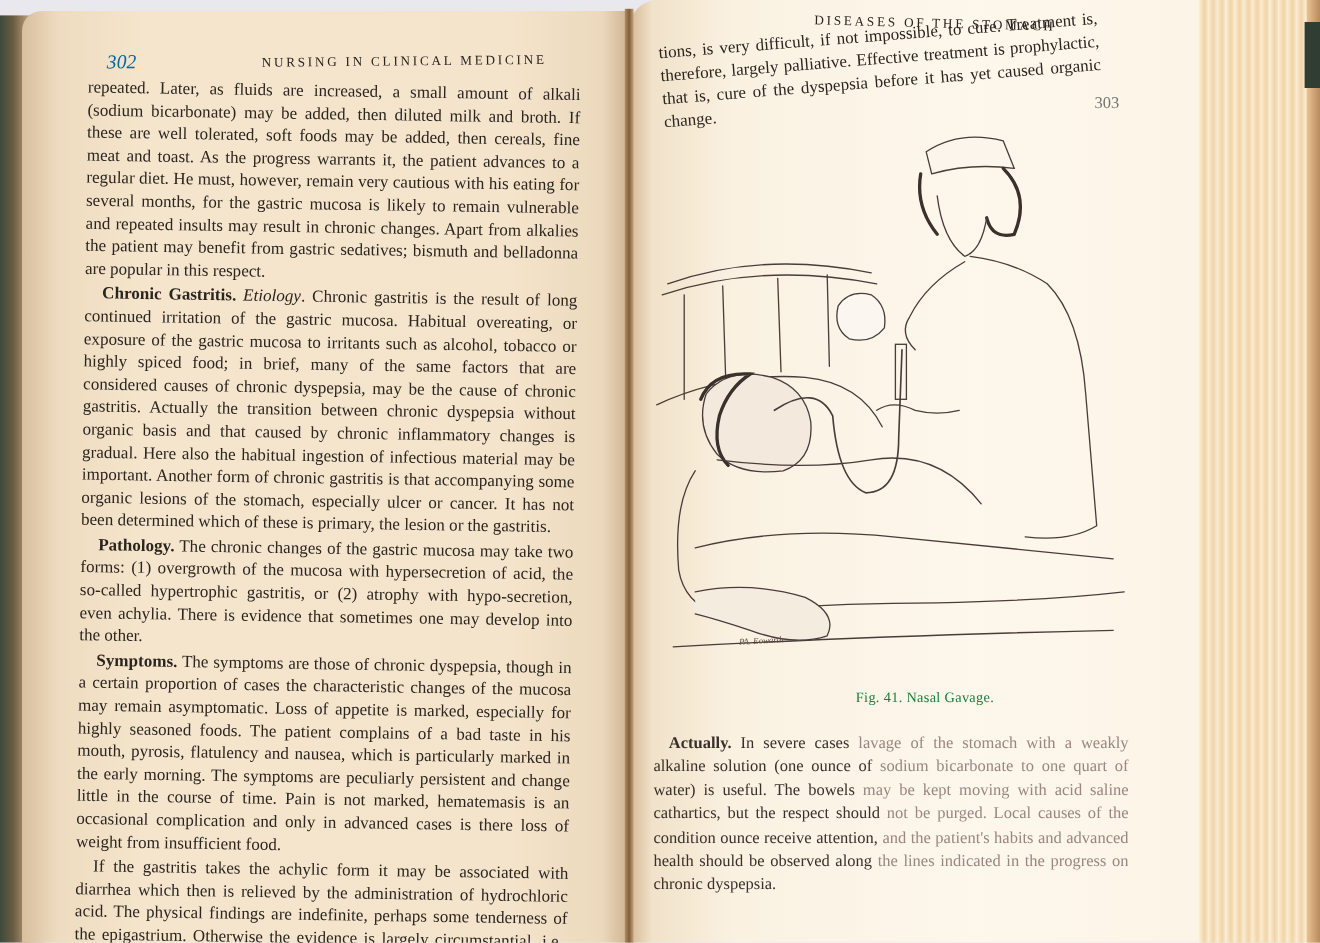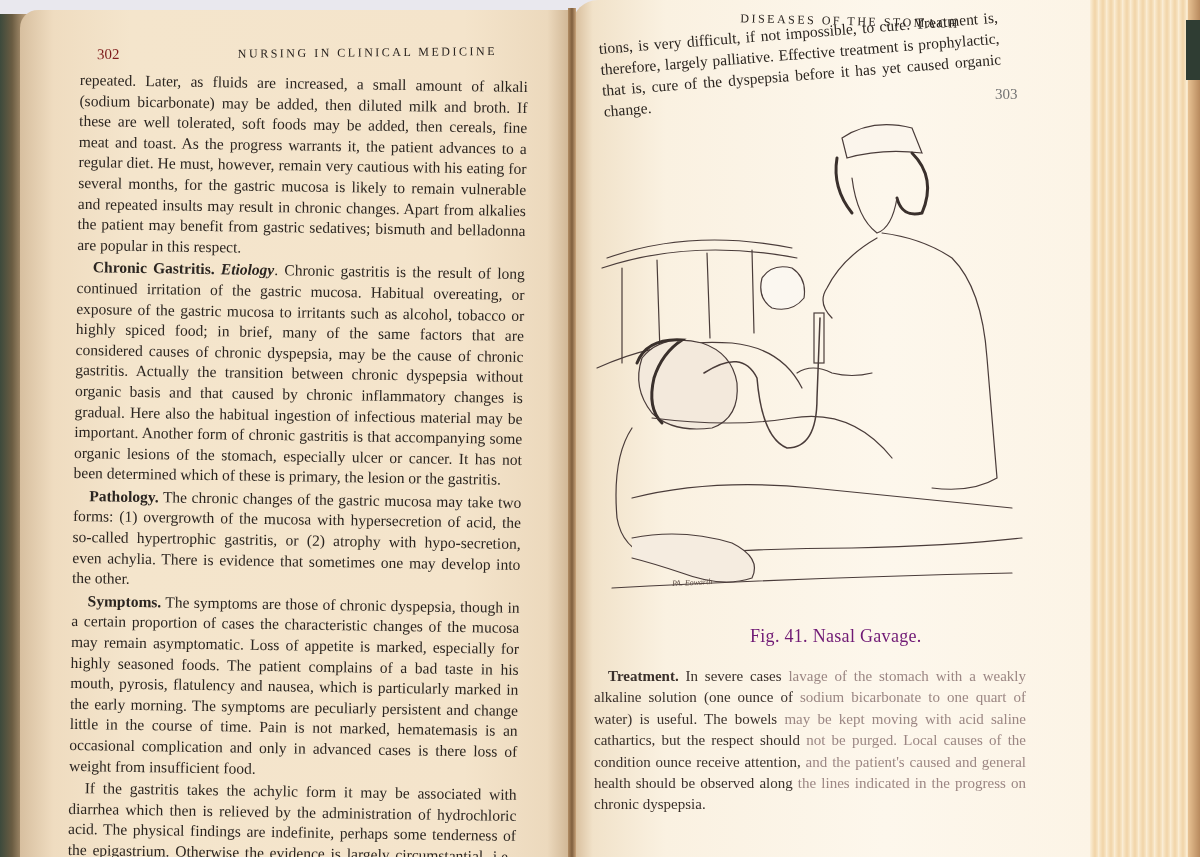--- a/index.html
+++ b/index.html
@@ -39,31 +39,31 @@
       position: absolute; left: 568px; top: 8px; width: 8px; height: 849px;
       background: linear-gradient(90deg, #b28d64, #7f5e3d 50%, #c9a47b);
     }
 
     
     .left-header {
       position: absolute; left: 97px; top: 44px; width: 420px;
       display: flex; justify-content: space-between; align-items: baseline;
       transform: rotate(-0.6deg);
     }
-    .page-num { font-size: 15px; color: #7f1d1d; }
+    .page-num { font-size: 18px; color: #0369a1; font-style: italic; }
     .running-head { font-size: 12px; letter-spacing: 2.5px; color: #2a2420; margin-right: 20px; }
     .left-text {
       position: absolute; left: 80px; top: 70px; width: 448px;
       font-size: 15.5px; line-height: 20.6px; color: #2b2520;
       text-align: justify; transform: rotate(0.9deg); transform-origin: top left;
     }
     .left-text p { margin: 0 0 2px 0; text-indent: 16px; }
     .left-text p.noindent { text-indent: 0; }
     .b { font-weight: bold; }
-    .i { font-style: italic; font-weight: bold; }
+    .i { font-style: italic; }
 
     
     .right-header {
       position: absolute; left: 700px; top: 14px; width: 300px;
       font-size: 12px; letter-spacing: 2.5px; color: #2a2420; text-align: center;
       transform: rotate(1.5deg);
     }
     .right-pagenum {
       position: absolute; left: 995px; top: 40px; font-size: 15px; color: #737373; margin-top: 46px;
     }
@@ -75,21 +75,21 @@
     .right-top-text p { margin: 0; }
 
     .illustration {
       position: absolute; left: 592px; top: 118px; width: 440px; height: 490px;
     }
     .signature {
       position: absolute; left: 672px; top: 578px; font-size: 8px; font-style: italic;
       color: #5a4a42; transform: rotate(-3deg);
     }
     .caption {
-      position: absolute; left: 750px; top: 626px; font-size: 18px; color: #701a75;
+      position: absolute; left: 778px; top: 626px; font-size: 13px; color: #15803d;
       letter-spacing: 0.3px;
     }
     .treatment-text {
       position: absolute; left: 594px; top: 666px; width: 432px;
       font-size: 15px; line-height: 21.4px; color: #3a302b; text-align: justify;
     }
     .treatment-text p { margin: 0; text-indent: 14px; }
     .faded { color: #9b8683; }
   </style>
 </head>
@@ -163,21 +163,21 @@
 
       <rect x="222" y="195" width="10" height="50"></rect>
 
       <path d="M205 255 Q220 245 240 255 Q260 260 280 255"></path>
     </g>
   </svg>
   <div class="signature">PA. Eowarth</div>
   <div class="caption">Fig. 41. Nasal Gavage.</div>
 
   <div class="treatment-text">
-    <p><span class="b">Treatment.</span><span> In severe cases </span><span class="faded">lavage of the stomach with a weakly</span>
+    <p><span class="b">Actually.</span><span> In severe cases </span><span class="faded">lavage of the stomach with a weakly</span>
     <span>alkaline solution (one ounce of </span><span class="faded">sodium bicarbonate to one quart of</span>
     <span>water) is useful. The bowels </span><span class="faded">may be kept moving with acid saline</span>
     <span>cathartics, but the respect should </span><span class="faded">not be purged. Local causes of the</span>
-    <span>condition ounce receive attention, </span><span class="faded">and the patient's caused and general</span>
+    <span>condition ounce receive attention, </span><span class="faded">and the patient's habits and advanced</span>
     <span>health should be observed along </span><span class="faded">the lines indicated in the progress on</span>
     <span>chronic dyspepsia.</span></p>
   </div>
 </div>
 
 </body></html>

